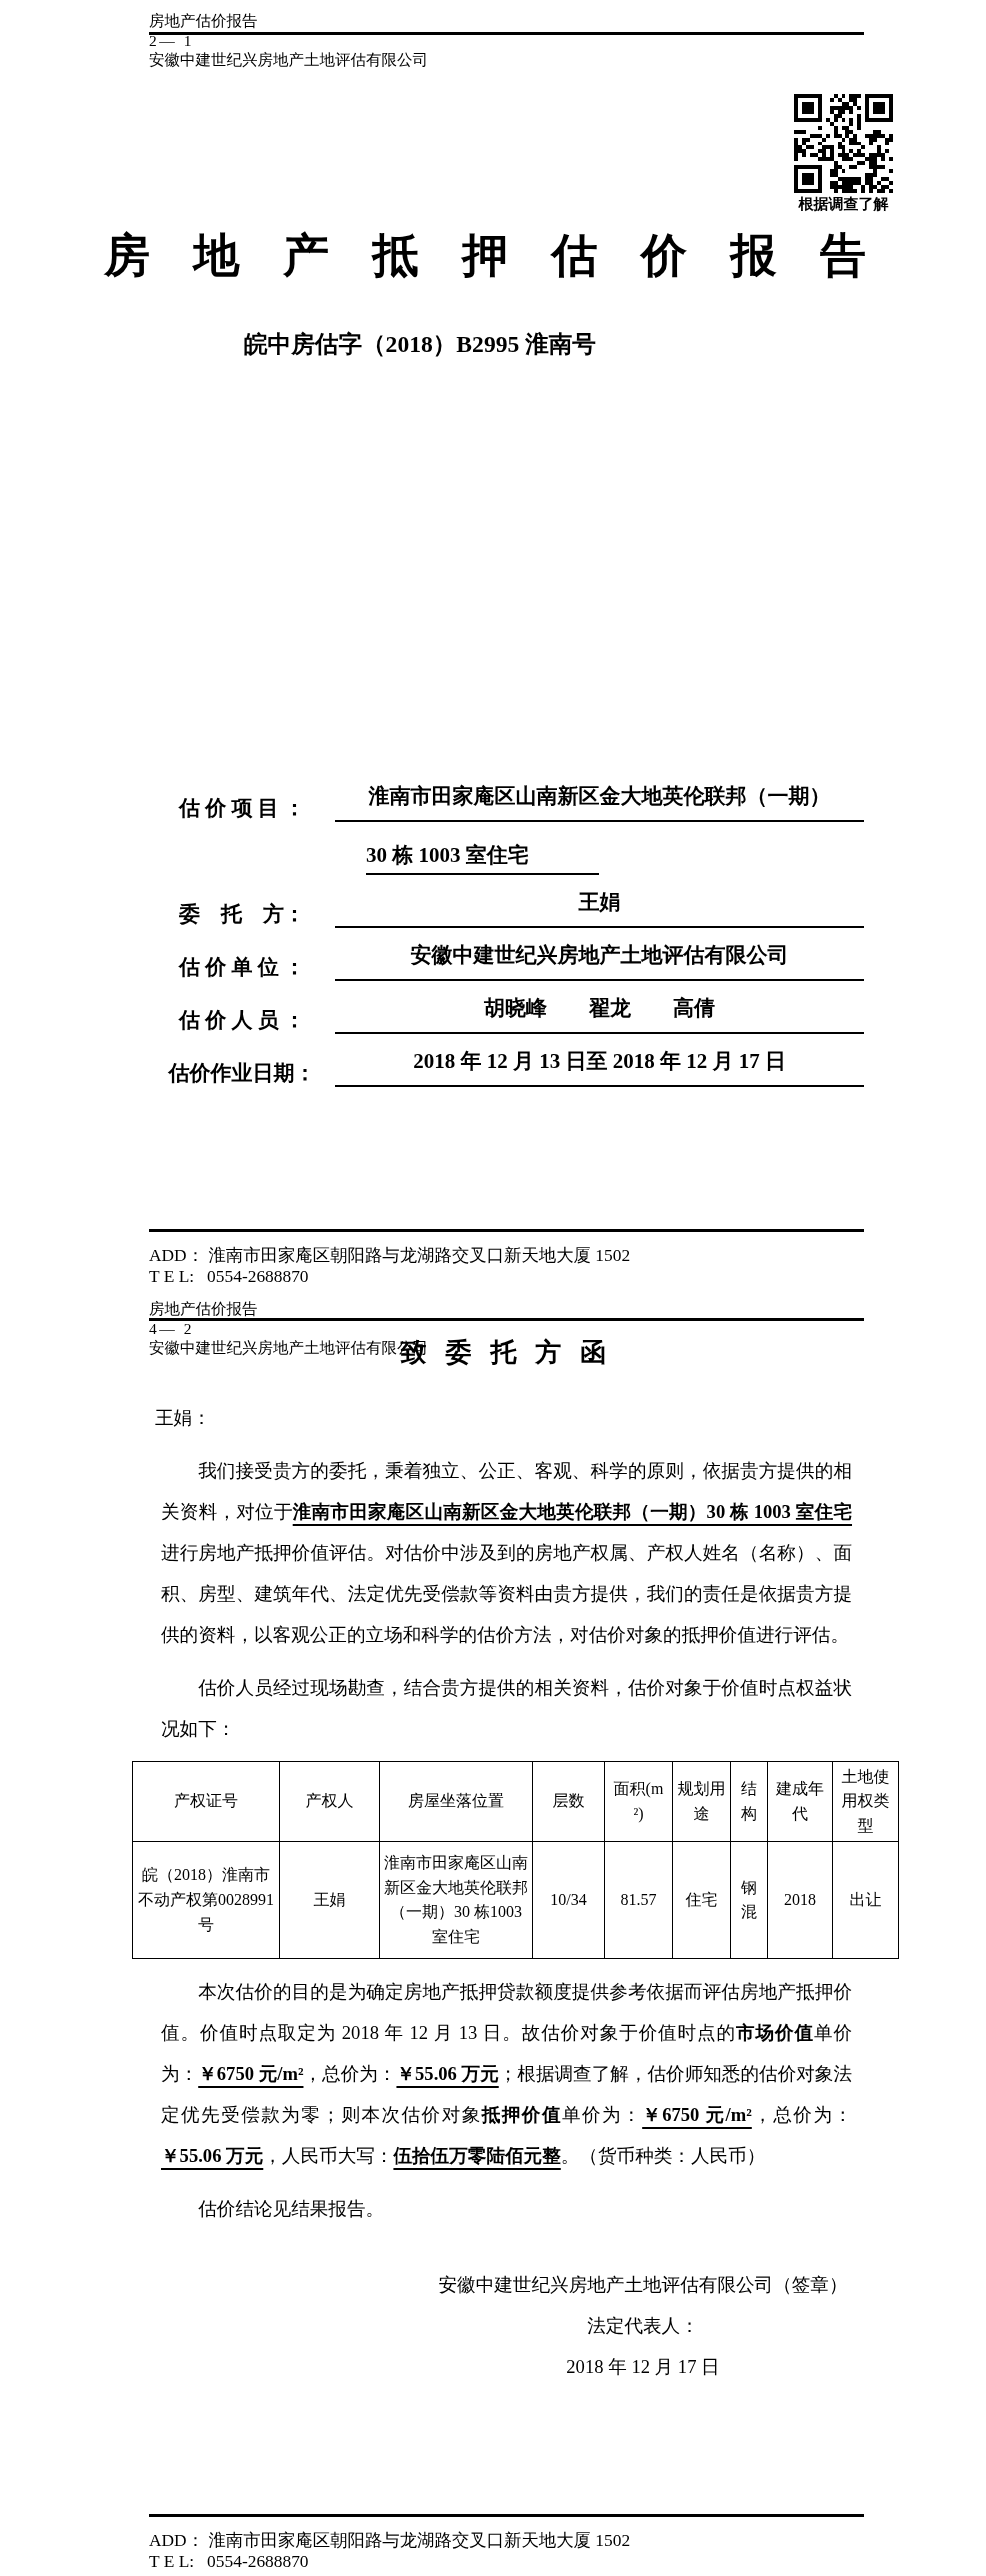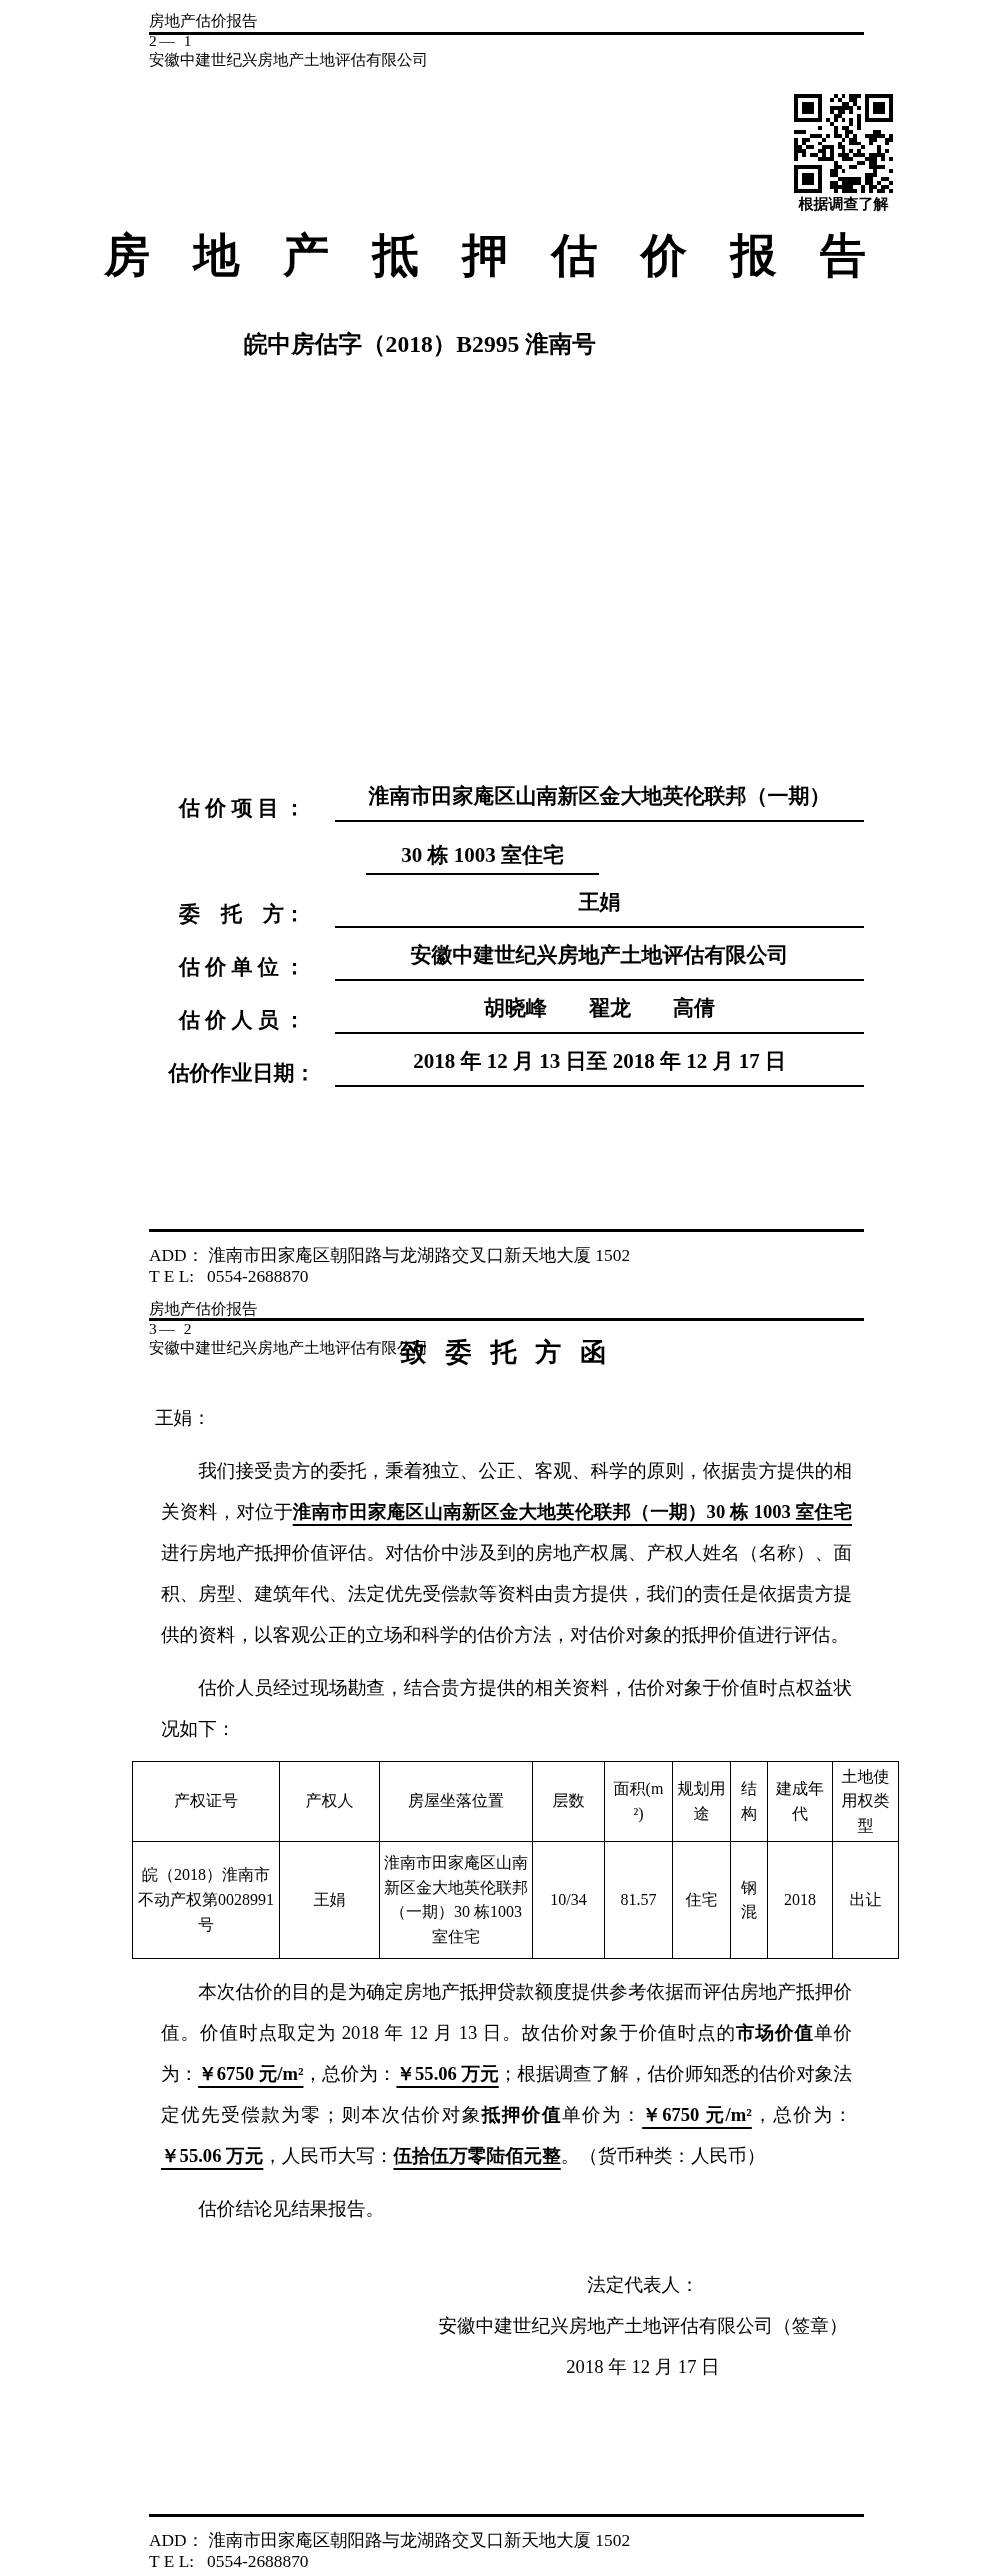--- a/index.html
+++ b/index.html
@@ -16,21 +16,21 @@
   .qr-cap{position:absolute;font-size:15px;font-weight:bold;text-align:center;width:99px;}
   .rtitle{position:absolute;left:0;top:225px;width:986px;text-align:center;font-size:46px;
           font-weight:bold;letter-spacing:16px;white-space:pre;}
   .rno{position:absolute;left:0;top:328px;width:840px;text-align:center;font-size:23.6px;font-weight:bold;}
   .fields{position:absolute;left:149px;top:787px;width:715px;}
   .frow{display:flex;align-items:flex-end;margin-bottom:18px;font-size:21px;height:35px;}
   .flabel{display:inline-block;width:186px;font-weight:bold;font-size:21px;white-space:pre;flex:none;text-align:center;}
   .fvalue{display:inline-block;flex:1;border-bottom:2.5px solid #000;text-align:center;
           white-space:pre;padding-bottom:10px;font-weight:bold;}
   .fspacer{display:inline-block;width:217px;flex:none;}
-  .fvalue2{display:inline-block;width:233px;border-bottom:2.5px solid #000;text-align:center;
+  .fvalue2{display:inline-block;width:233px;border-bottom:2.5px solid #000;text-align:left;
            white-space:pre;padding-bottom:3.7px;font-weight:bold;flex:none;}
   .letter{position:absolute;left:149px;top:1335px;width:715px;font-size:18.6px;line-height:41px;
           text-align:justify;}
   .ltitle{text-align:center;font-size:26px;font-weight:bold;white-space:pre;letter-spacing:6.2px;
           margin:0 0 27px 0;line-height:35px;}
   .salut{margin:6px;}
   .para{margin:12px;text-indent:2em;}
   .b{font-weight:bold;}
   .u{text-decoration:underline;text-decoration-thickness:1.9px;text-underline-offset:5.6px;}
   table.prop{border-collapse:collapse;table-layout:fixed;width:765px;margin:10px 0 8.7px -17px;
@@ -383,21 +383,21 @@
       <span class="fvalue">2018 年 12 月 13 日至 2018 年 12 月 17 日</span>
     </div>
   </div>
 
   <div class="rule thick" style="top:1229px"></div>
   <div class="pfooter-line" style="top:1243px">ADD： 淮南市田家庵区朝阳路与龙湖路交叉口新天地大厦 1502</div>
   <div class="pfooter-line" style="top:1266px">T E L:   0554-2688870</div>
 
   <div class="pheader" style="top:1299px">
     <span>房地产估价报告</span>
-    <span class="pnum">3— 2</span>
+    <span class="pnum">4— 2</span>
     <span>安徽中建世纪兴房地产土地评估有限公司</span>
   </div>
   <div class="rule thin" style="top:1318px"></div>
 
   <div class="letter">
     <h2 class="ltitle">致 委 托 方 函</h2>
     <p class="salut">王娟：</p>
     <p class="para"><span>我们接受贵方的委托，秉着独立、公正、客观、科学的原则，依据贵方提供的相关资料，对位于</span><span class="b u">淮南市田家庵区山南新区金大地英伦联邦（一期）30 栋 1003 室住宅</span><span>进行房地产抵押价值评估。对估价中涉及到的房地产权属、产权人姓名（名称）、面积、房型、建筑年代、法定优先受偿款等资料由贵方提供，我们的责任是依据贵方提供的资料，以客观公正的立场和科学的估价方法，对估价对象的抵押价值进行评估。</span></p>
     <p class="para">估价人员经过现场勘查，结合贵方提供的相关资料，估价对象于价值时点权益状况如下：</p>
 
@@ -438,22 +438,22 @@
             <td>2018</td>
             <td>出让</td>
           </tr>
         </tbody>
     </table>
 
     <p class="para"><span>本次估价的目的是为确定房地产抵押贷款额度提供参考依据而评估房地产抵押价值。价值时点取定为 2018 年 12 月 13 日。故估价对象于价值时点的</span><span class="b">市场价值</span><span>单价为：</span><span class="b u">￥6750 元/m²</span><span>，总价为：</span><span class="b u">￥55.06 万元</span><span>；根据调查了解，估价师知悉的估价对象法定优先受偿款为零；则本次估价对象</span><span class="b">抵押价值</span><span>单价为：</span><span class="b u">￥6750 元/m²</span><span>，总价为：</span><span class="b u">￥55.06 万元</span><span>，人民币大写：</span><span class="b u">伍拾伍万零陆佰元整</span><span>。（货币种类：人民币）</span></p>
     <p class="para">估价结论见结果报告。</p>
 
     <div class="sig">
+      <div>安徽中建世纪兴房地产土地评估有限公司（签章）</div>
       <div>法定代表人：</div>
-      <div>安徽中建世纪兴房地产土地评估有限公司（签章）</div>
       <div>2018 年 12 月 17 日</div>
     </div>
   </div>
 
   <div class="rule thick" style="top:2514px"></div>
   <div class="pfooter-line" style="top:2528px">ADD： 淮南市田家庵区朝阳路与龙湖路交叉口新天地大厦 1502</div>
   <div class="pfooter-line" style="top:2551px">T E L:   0554-2688870</div>
 
 </div>
 

